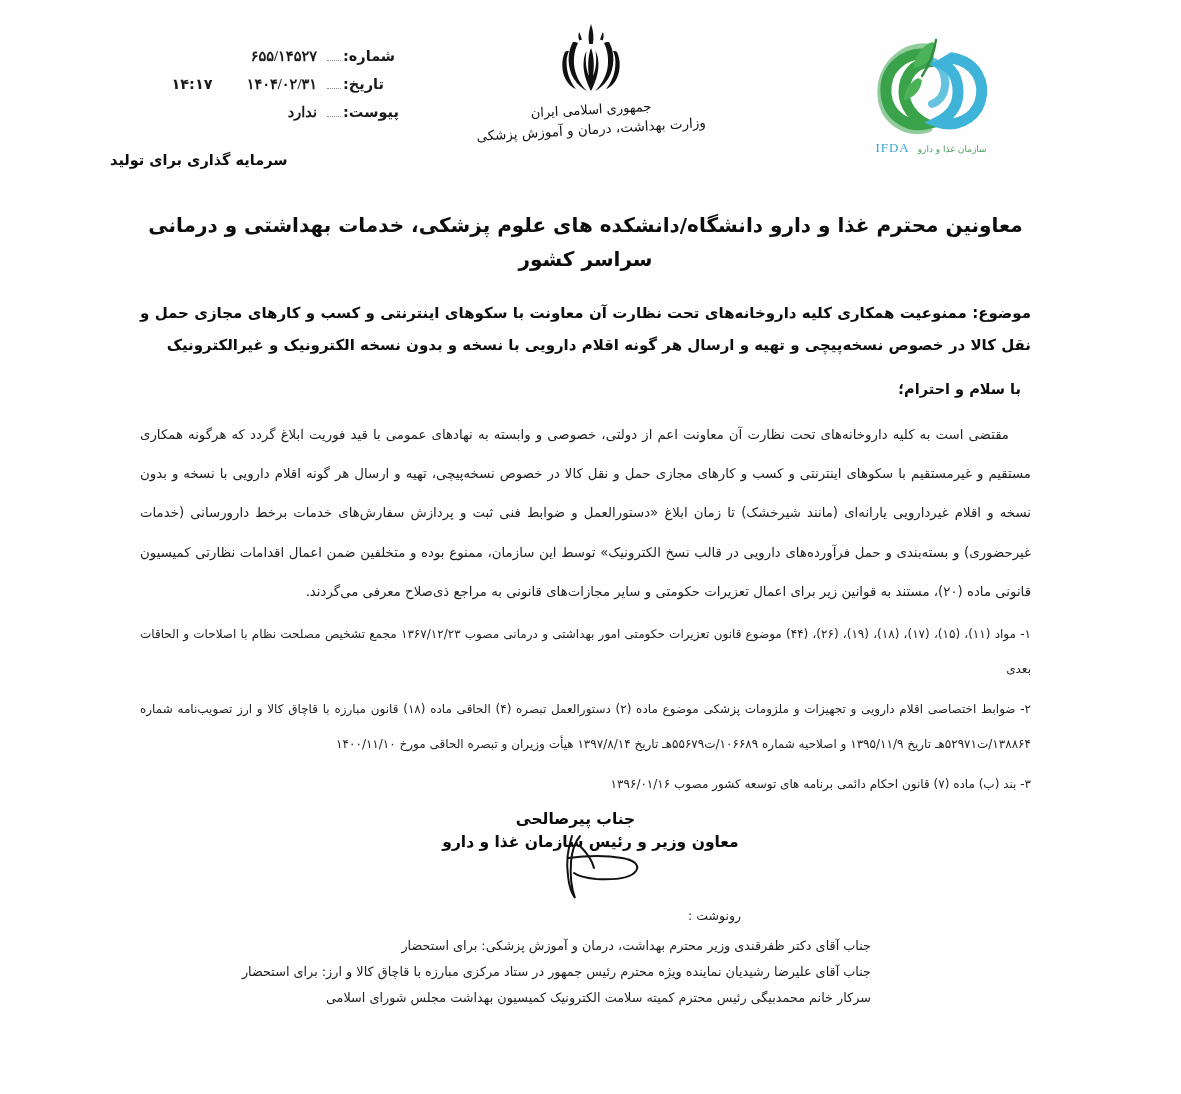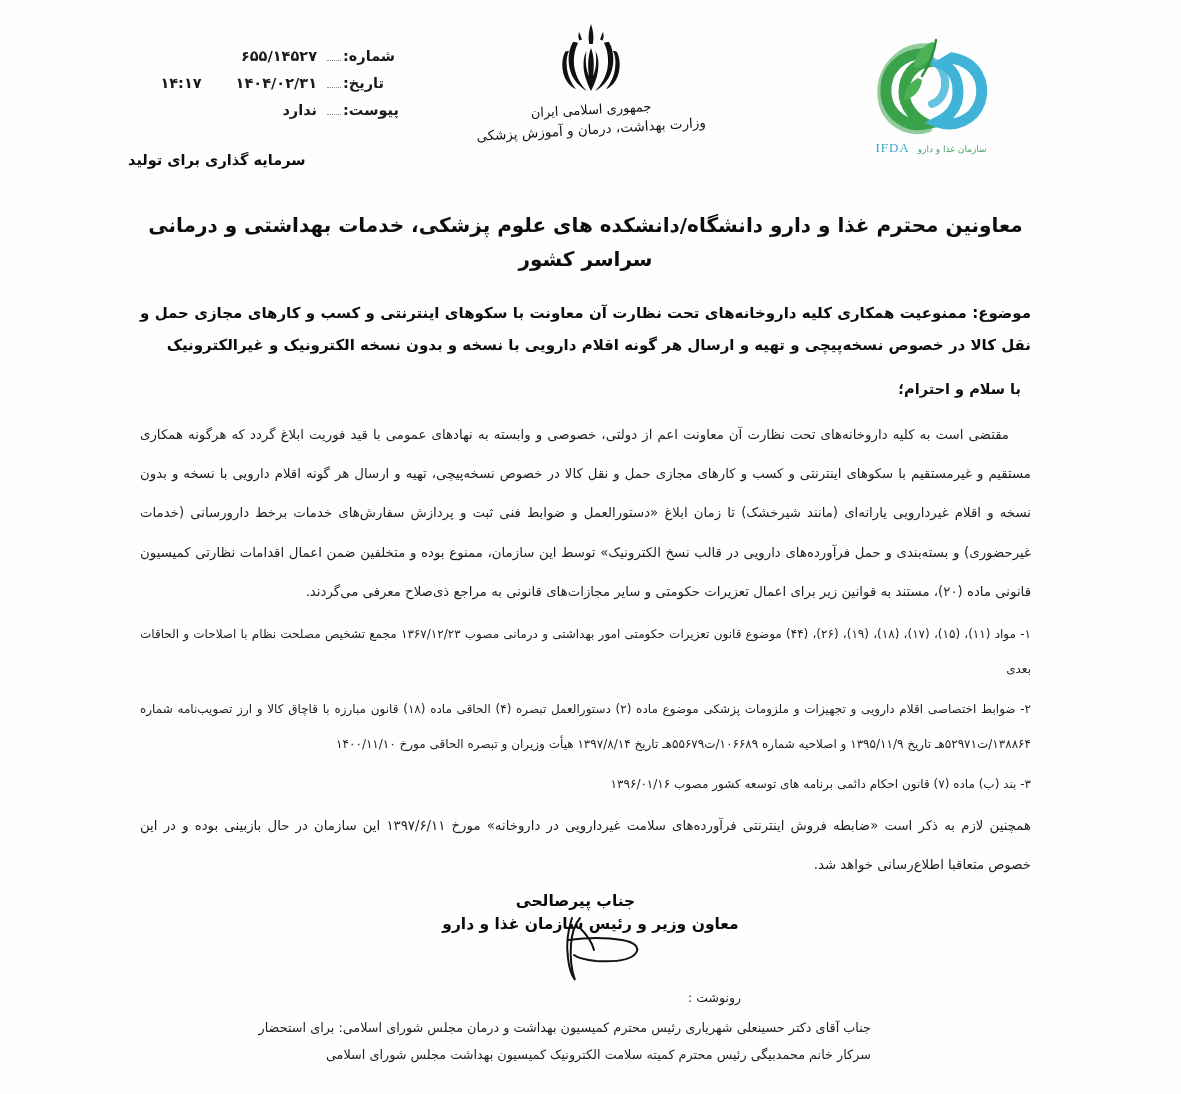--- a/index.html
+++ b/index.html
@@ -57,30 +57,31 @@
   .meta-dots {
     display: inline-block;
     width: 14px;
     border-bottom: 1px dotted #8a8a8a;
     margin: 0 2px 3px 2px;
   }
   .meta-value {
     font-weight: 700;
     letter-spacing: 0.5px;
     padding-right: 8px;
+    font-family: Liberation Serif, serif;
   }
   .meta-extra {
     font-weight: 700;
     letter-spacing: 0.5px;
     padding-right: 34px;
   }
   .slogan {
     position: absolute;
     top: 152px;
-    left: 128px;
+    left: 110px;
     width: 250px;
     text-align: left;
     font-size: 14.5px;
     font-weight: 700;
     direction: rtl;
     color: #0d0d0d;
   }
 
   
   .emblem {
@@ -330,36 +331,36 @@
     <div class="subject">موضوع: ممنوعیت همکاری کلیه داروخانه‌های تحت نظارت آن معاونت با سکوهای اینترنتی و کسب و کارهای مجازی حمل و نقل کالا در خصوص نسخه‌پیچی و تهیه و ارسال هر گونه اقلام دارویی با نسخه و بدون نسخه الکترونیک و غیرالکترونیک</div>
 
     <div class="greeting">با سلام و احترام؛</div>
 
     <p class="para">مقتضی است به کلیه داروخانه‌های تحت نظارت آن معاونت اعم از دولتی، خصوصی و وابسته به نهادهای عمومی با قید فوریت ابلاغ گردد که هرگونه همکاری مستقیم و غیرمستقیم با سکوهای اینترنتی و کسب و کارهای مجازی حمل و نقل کالا در خصوص نسخه‌پیچی، تهیه و ارسال هر گونه اقلام دارویی با نسخه و بدون نسخه و اقلام غیردارویی یارانه‌ای (مانند شیرخشک) تا زمان ابلاغ «دستورالعمل و ضوابط فنی ثبت و پردازش سفارش‌های خدمات برخط دارورسانی (خدمات غیرحضوری) و بسته‌بندی و حمل فرآورده‌های دارویی در قالب نسخ الکترونیک» توسط این سازمان، ممنوع بوده و متخلفین ضمن اعمال اقدامات نظارتی کمیسیون قانونی ماده (۲۰)، مستند به قوانین زیر برای اعمال تعزیرات حکومتی و سایر مجازات‌های قانونی به مراجع ذی‌صلاح معرفی می‌گردند.</p>
 
     <p class="list-item">۱- مواد (۱۱)، (۱۵)، (۱۷)، (۱۸)، (۱۹)، (۲۶)، (۴۴) موضوع قانون تعزیرات حکومتی امور بهداشتی و درمانی مصوب ۱۳۶۷/۱۲/۲۳ مجمع تشخیص مصلحت نظام با اصلاحات و الحاقات بعدی</p>
     <p class="list-item">۲- ضوابط اختصاصی اقلام دارویی و تجهیزات و ملزومات پزشکی موضوع ماده (۲) دستورالعمل تبصره (۴) الحاقی ماده (۱۸) قانون مبارزه با قاچاق کالا و ارز تصویب‌نامه شماره ۱۳۸۸۶۴/ت۵۲۹۷۱هـ تاریخ ۱۳۹۵/۱۱/۹ و اصلاحیه شماره ۱۰۶۶۸۹/ت۵۵۶۷۹هـ تاریخ ۱۳۹۷/۸/۱۴ هیأت وزیران و تبصره الحاقی مورخ ۱۴۰۰/۱۱/۱۰</p>
     <p class="list-item">۳- بند (ب) ماده (۷) قانون احکام دائمی برنامه های توسعه کشور مصوب ۱۳۹۶/۰۱/۱۶</p>
 
-    <p class="closing">همچنین لازم به ذکر است «ضابطه فروش اینترنتی فرآورده‌های سلامت غیردارویی در داروخانه» مورخ ۱۳۹۷/۶/۱۱ این سازمان در حال بازبینی بوده و در این خصوص متعاقبا اطلاع‌رسانی خواهد شد.</p>
   </div>
 
   <div class="signature">
     <div class="sig-name">جناب پیرصالحی</div>
     <div class="sig-title">معاون وزیر و رئیس سازمان غذا و دارو</div>
     <svg class="sig-mark" viewBox="0 0 230 72">
       <g fill="none" stroke="#111111" stroke-width="2" stroke-linecap="round">
         <path d="M96 4 C92 16, 90 30, 92 44 C93 54, 96 62, 99 66 C96 58, 94 44, 95 30 C96 18, 99 10, 104 4"></path>
         <path d="M92 26 C108 24, 128 23, 146 26 C158 28, 164 33, 160 39 C155 46, 138 48, 120 47 C110 46, 102 44, 98 41"></path>
         <path d="M104 14 C110 20, 116 28, 118 36"></path>
       </g>
     </svg>
   </div>
 
   <div class="cc">
     <div class="cc-title">رونوشت :</div>
     <ul class="cc-list">
-      <li class="cc-item">جناب آقای دکتر حسینعلی شهریاری رئیس محترم کمیسیون بهداشت و درمان مجلس شورای اسلامی: برای استحضار</li>
+      <li class="cc-item">جناب آقای دکتر ظفرقندی وزیر محترم بهداشت، درمان و آموزش پزشکی: برای استحضار</li>
+      <li class="cc-item">جناب آقای علیرضا رشیدیان نماینده ویژه محترم رئیس جمهور در ستاد مرکزی مبارزه با قاچاق کالا و ارز: برای استحضار</li>
       <li class="cc-item">سرکار خانم محمدبیگی رئیس محترم کمیته سلامت الکترونیک کمیسیون بهداشت  مجلس شورای اسلامی</li>
     </ul>
   </div>
 
 </div>
 
 </body></html>

